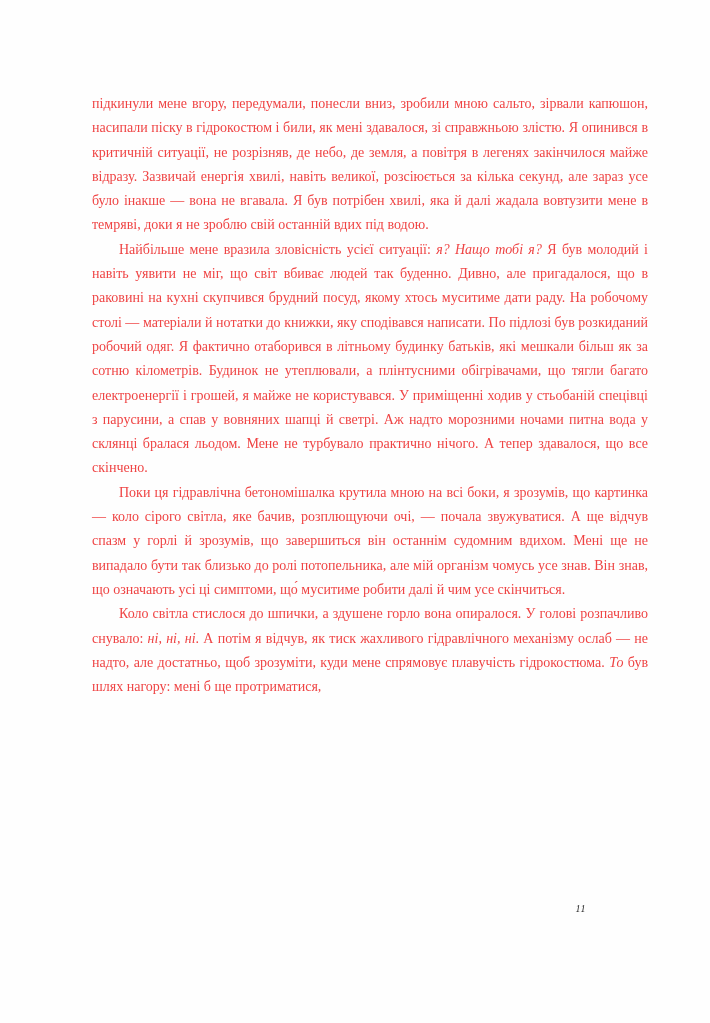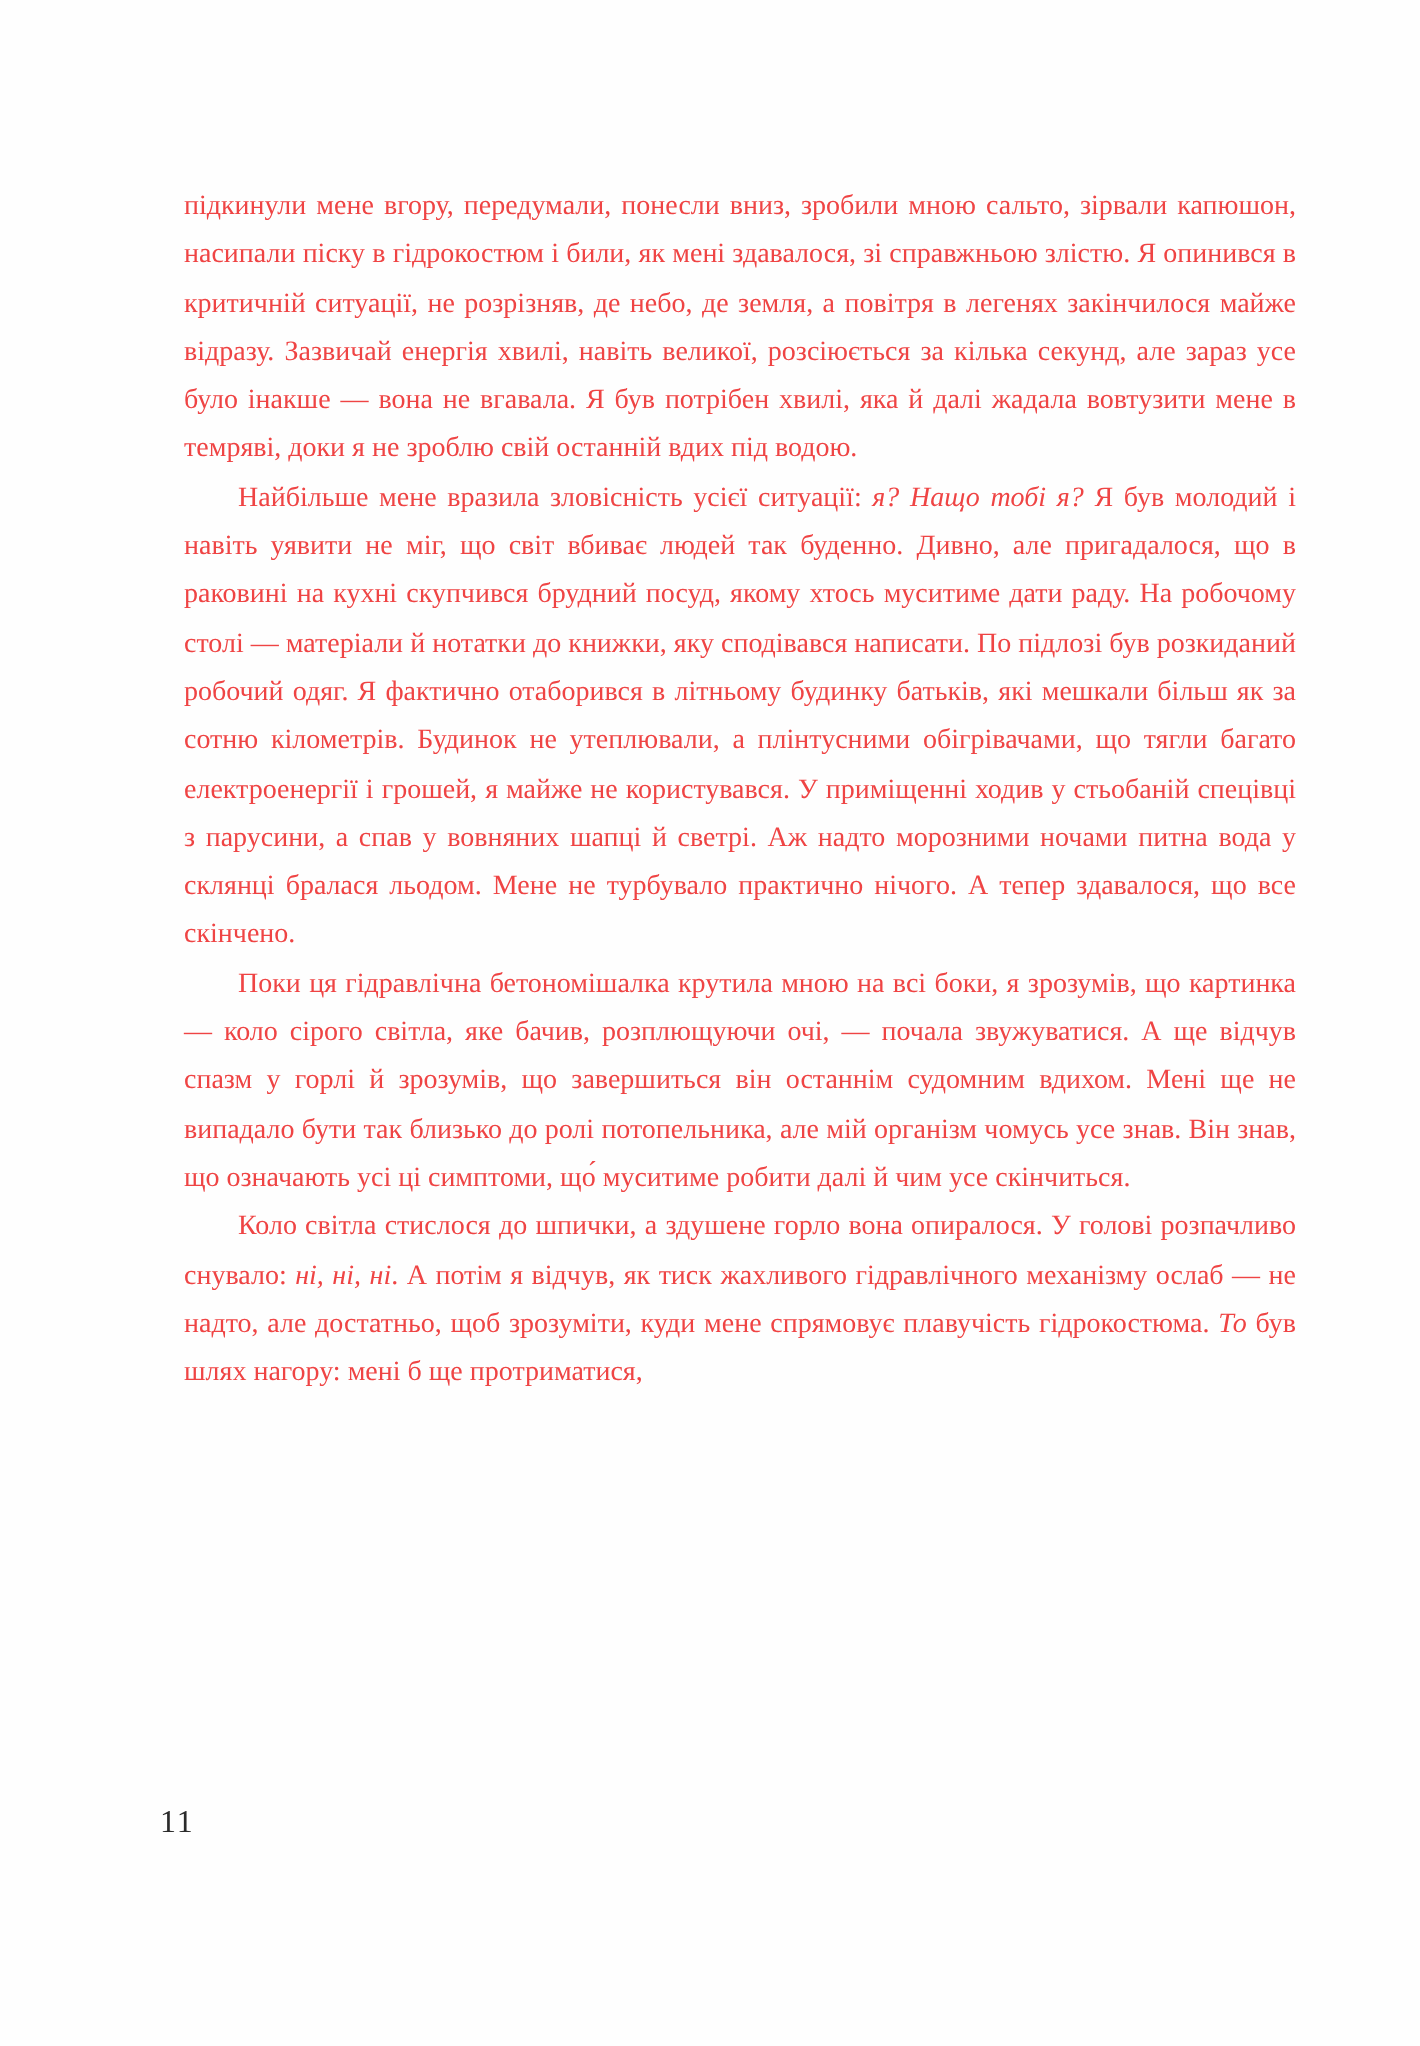--- a/index.html
+++ b/index.html
@@ -50,23 +50,25 @@
   .para em {
     font-style: italic;
   }
   .folio {
     position: absolute;
     top: 903px;
     left: 80px;
     width: 556px;
     box-sizing: border-box;
     padding-right: 50px;
-    font-size: 16px;
+    text-align: right;
+    font-size: 10px;
     letter-spacing: 0.06em;
     color: #2b2b2b;
+    font-style: italic;
   }
 </style>
 </head>
 <body>
 
 <div class="page">
 
   <div class="body-text">
       <p class="para"><span>підкинули мене вгору, передумали, понесли вниз, зробили мною сальто, зірвали капюшон, насипали піску в гідрокостюм і били, як мені здавалося, зі справжньою злістю. Я опинився в критичній ситуації, не розрізняв, де небо, де земля, а повітря в легенях закінчилося майже відразу. Зазвичай енергія хвилі, навіть великої, розсіюється за кілька секунд, але зараз усе було інакше — вона не вгавала. Я був потрібен хвилі, яка й далі жадала вовтузити мене в темряві, доки я не зроблю свій останній вдих під водою.</span></p>
       <p class="para indent"><span>Найбільше мене вразила зловісність усієї ситуації: </span><em>я? Нащо тобі я?</em><span> Я був молодий і навіть уявити не міг, що світ вбиває людей так буденно. Дивно, але пригадалося, що в раковині на кухні скупчився брудний посуд, якому хтось муситиме дати раду. На робочому столі — матеріали й нотатки до книжки, яку сподівався написати. По підлозі був розкиданий робочий одяг. Я фактично отаборився в літньому будинку батьків, які мешкали більш як за сотню кілометрів. Будинок не утеплювали, а плінтусними обігрівачами, що тягли багато електроенергії і грошей, я майже не користувався. У приміщенні ходив у стьобаній спецівці з парусини, а спав у вовняних шапці й светрі. Аж надто морозними ночами питна вода у склянці бралася льодом. Мене не турбувало практично нічого. А тепер здавалося, що все скінчено.</span></p>

